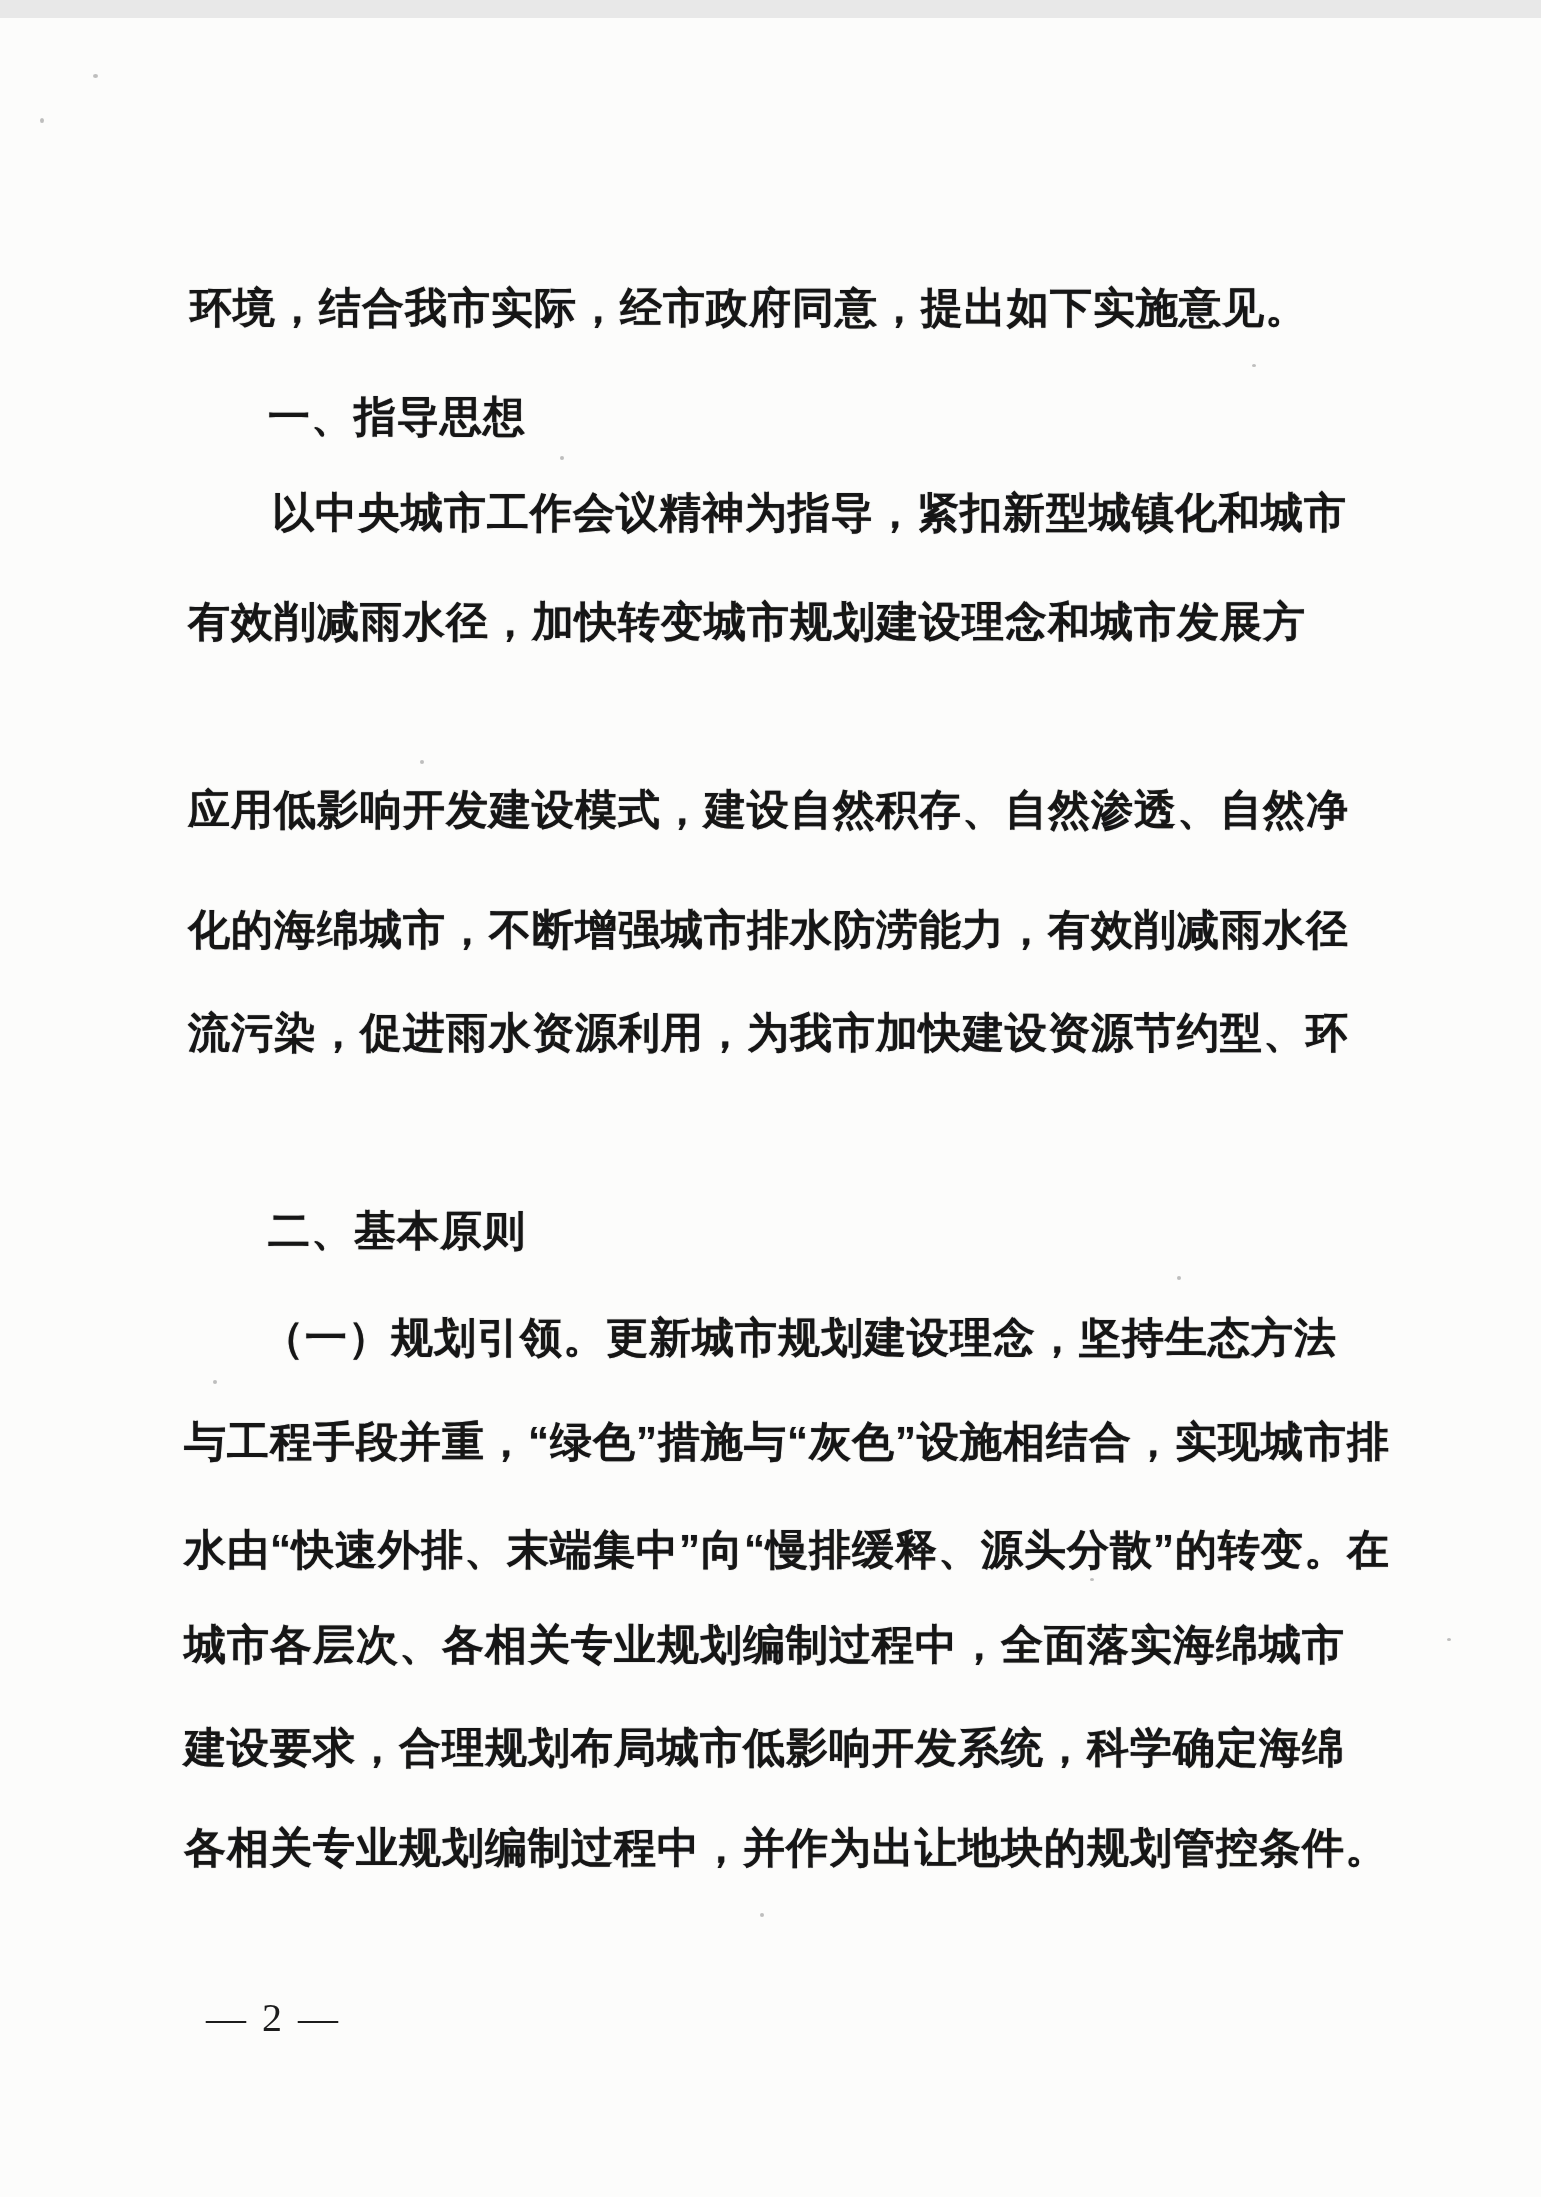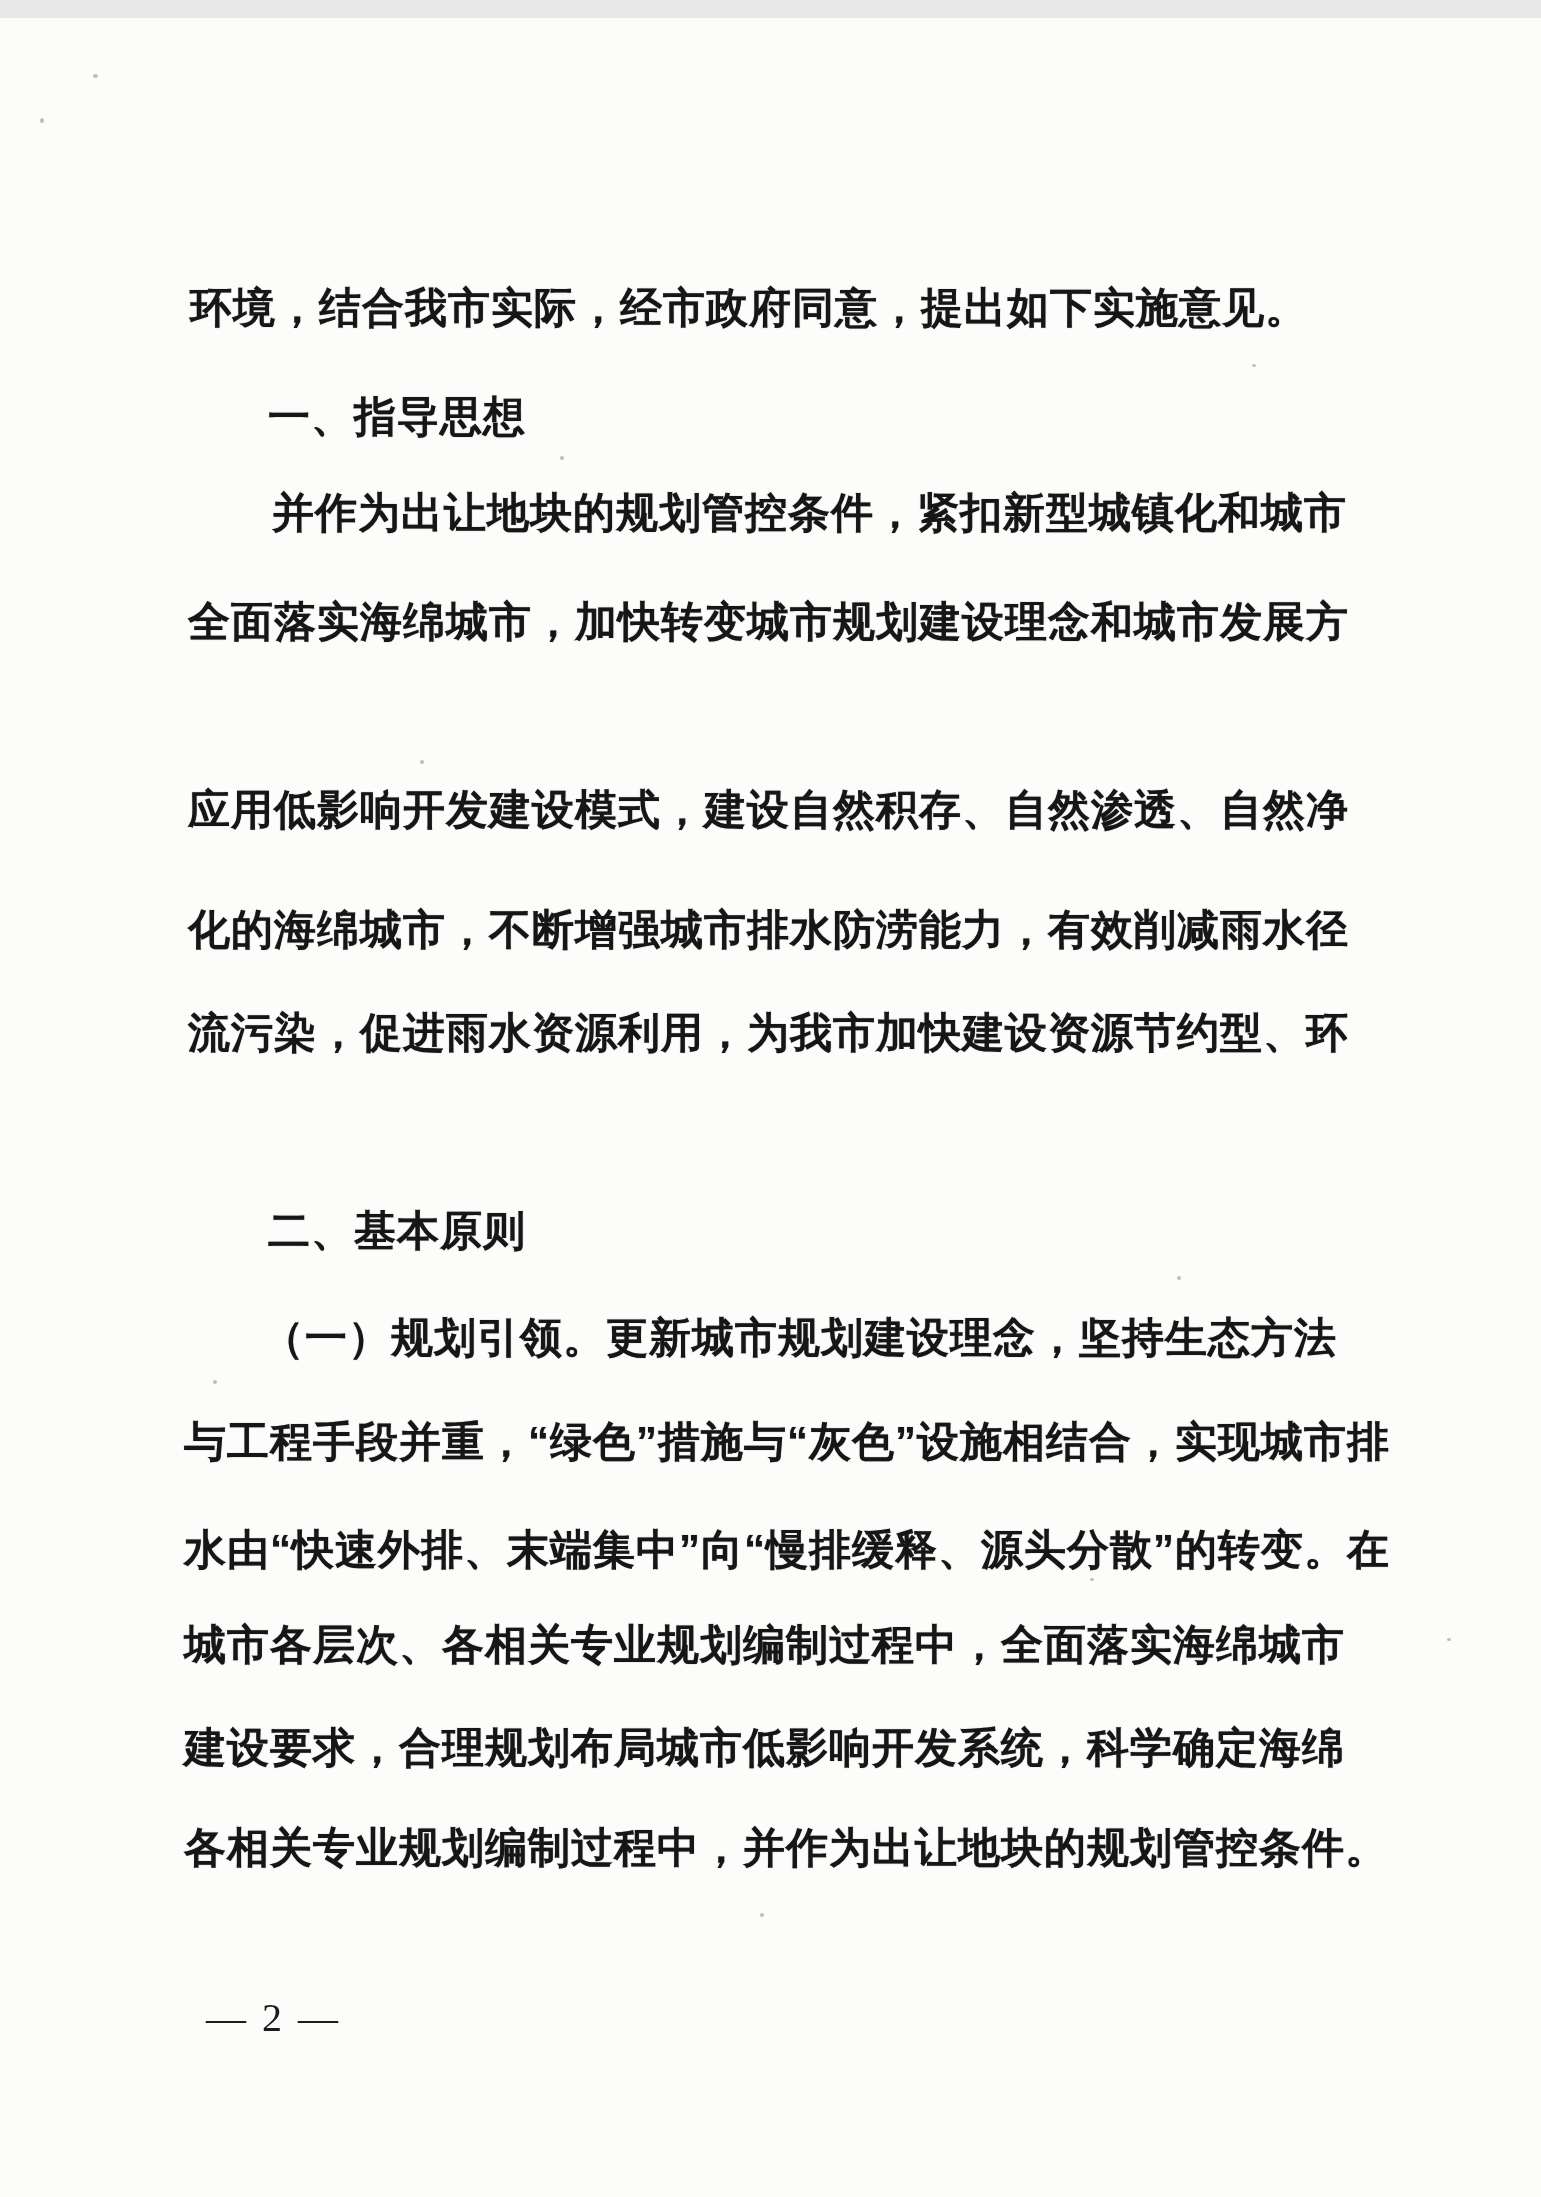--- a/index.html
+++ b/index.html
@@ -83,22 +83,22 @@
     transform: rotate(-1deg);
   }
 </style>
 </head>
 <body>
 
 <div class="page">
 
   <div class="line" style="top:264px;  left:190px;">环境，结合我市实际，经市政府同意，提出如下实施意见。</div>
   <div class="line" style="top:373px;  left:268px;">一、指导思想</div>
-  <div class="line" style="top:469px;  left:272px;">并作为出让地块的规划管控条件，紧扣新型城镇化和城市</div>
-  <div class="line" style="top:578px;  left:188px;">全面落实海绵城市，加快转变城市规划建设理念和城市发展方</div>
+  <div class="line" style="top:469px;  left:272px;">以中央城市工作会议精神为指导，紧扣新型城镇化和城市</div>
+  <div class="line" style="top:578px;  left:188px;">有效削减雨水径，加快转变城市规划建设理念和城市发展方</div>
   <div class="line" style="top:766px;  left:188px;">应用低影响开发建设模式，建设自然积存、自然渗透、自然净</div>
   <div class="line" style="top:886px;  left:188px;">化的海绵城市，不断增强城市排水防涝能力，有效削减雨水径</div>
   <div class="line" style="top:989px;  left:188px;">流污染，促进雨水资源利用，为我市加快建设资源节约型、环</div>
   <div class="line" style="top:1187px; left:268px;">二、基本原则</div>
   <div class="line" style="top:1294px; left:262px;">（一）规划引领。更新城市规划建设理念，坚持生态方法</div>
   <div class="line" style="top:1398px; left:184px;">与工程手段并重，“绿色”措施与“灰色”设施相结合，实现城市排</div>
   <div class="line" style="top:1601px; left:184px;">城市各层次、各相关专业规划编制过程中，全面落实海绵城市</div>
   <div class="line" style="top:1506px; left:184px;">水由“快速外排、末端集中”向“慢排缓释、源头分散”的转变。在</div>
   <div class="line" style="top:1704px; left:184px;">建设要求，合理规划布局城市低影响开发系统，科学确定海绵</div>
   <div class="line" style="top:1804px; left:184px;">各相关专业规划编制过程中，并作为出让地块的规划管控条件。</div>

